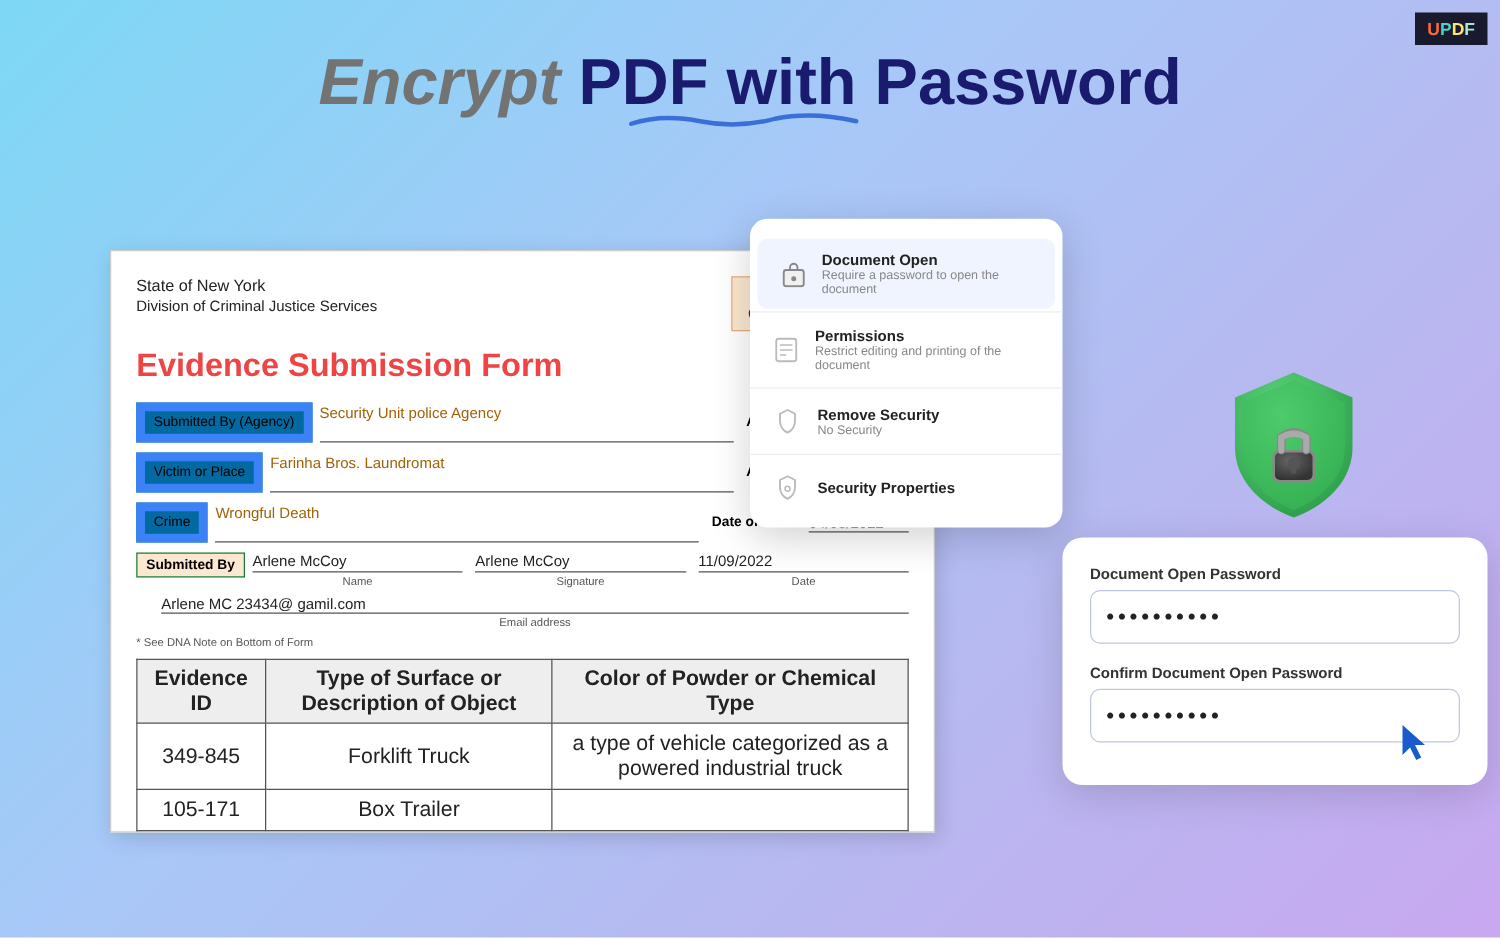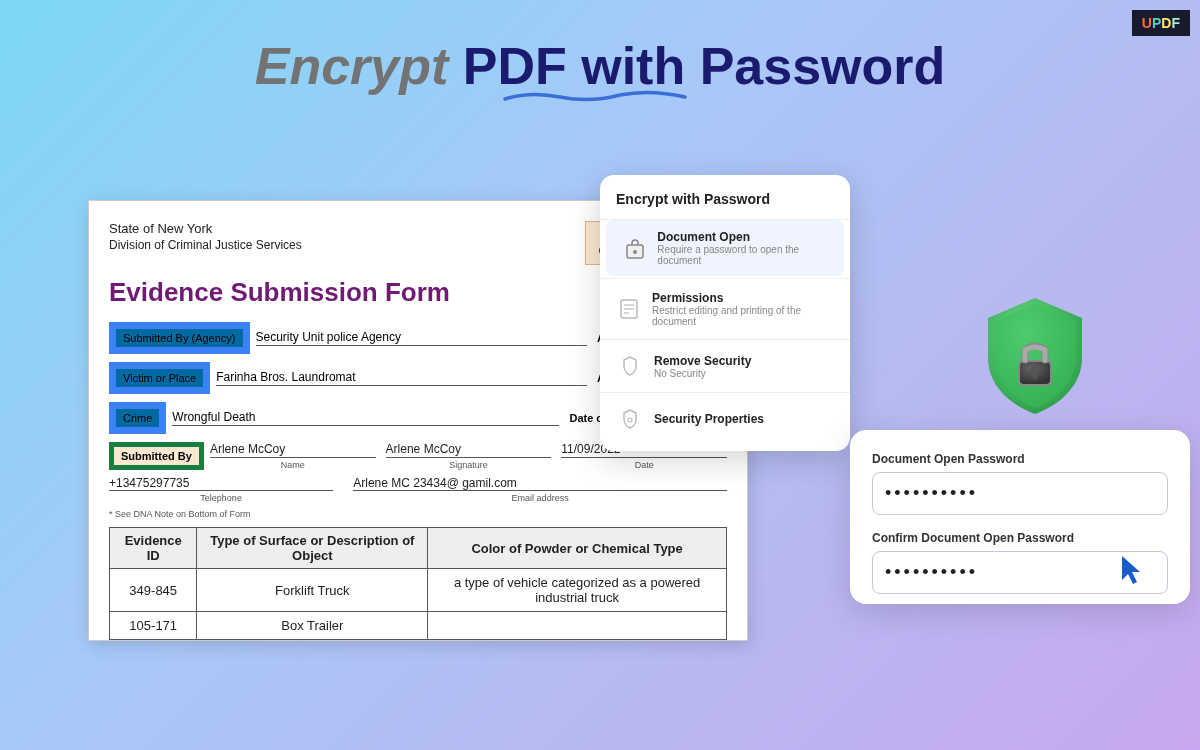--- a/index.html
+++ b/index.html
@@ -77,44 +77,44 @@
       border: 1px solid #e8b080;
       padding: 6px 12px;
       font-size: 13px;
       font-weight: 700;
       color: #333;
       text-align: center;
     }
     .pdf-title {
       font-size: 26px;
       font-weight: 900;
-      color: #701a75;
+      color: #ef4444;
       margin-bottom: 14px;
     }
     .pdf-row {
       display: flex;
       align-items: center;
       margin-bottom: 8px;
       font-size: 12px;
     }
     .pdf-label {
       background: #0369a1;
       border: 7px solid #3b82f6;
       padding: 3px 7px;
       font-weight: 400;
       font-size: 11px;
       white-space: nowrap;
       margin-right: 6px;
     }
     .pdf-value {
       border-bottom: 1px solid #555;
       flex: 1;
-      padding-bottom: 1px;
-      font-size: 12px;
-      color: #000000;
+      padding-bottom: 16px;
+      font-size: 12px;
+      color: #a16207;
     }
     .pdf-right-group {
       display: flex;
       align-items: center;
       margin-left: 10px;
     }
     .pdf-right-label {
       font-weight: 700;
       font-size: 11px;
       margin-right: 6px;
@@ -128,21 +128,21 @@
       flex: 1;
     }
     .pdf-submit-row {
       display: flex;
       align-items: flex-start;
       margin-bottom: 6px;
       font-size: 12px;
     }
     .pdf-submit-label {
       background: #fce8d0;
-      border: 5px solid #15803d;
+      border: 1px solid #15803d;
       padding: 3px 7px;
       font-weight: 700;
       font-size: 11px;
       white-space: nowrap;
       margin-right: 6px;
     }
     .pdf-submit-cols {
       display: flex;
       flex: 1;
       gap: 10px;
@@ -180,21 +180,21 @@
       color: #222;
     }
     .pdf-dna-note {
       font-size: 9px;
       color: #555;
       margin-bottom: 8px;
     }
     .pdf-table {
       width: 100%;
       border-collapse: collapse;
-      font-size: 13px;
+      font-size: 17px;
     }
     .pdf-table th {
       border: 1px solid #555;
       padding: 5px 8px;
       background: #eee;
       font-weight: 700;
       text-align: center;
       color: #222;
     }
     .pdf-table td {
@@ -272,21 +272,21 @@
     
     .password-panel {
       position: absolute;
       right: 10px;
       top: 430px;
       width: 340px;
       background: white;
       border-radius: 16px;
       box-shadow: 0 8px 32px rgba(0,0,0,0.15);
       z-index: 20;
-      padding: 22px 22px 10px 22px;
+      padding: 22px 22px 34px 22px;
     }
     .pass-label {
       font-size: 12px;
       font-weight: 600;
       color: #333;
       margin-bottom: 6px;
     }
     .pass-input {
       width: 100%;
       border: 1.5px solid #c0c8e0;
@@ -366,24 +366,20 @@
         <span class="pdf-col-sublabel">Signature</span>
       </div>
       <div class="pdf-col">
         <span class="pdf-col-value">11/09/2022</span>
         <span class="pdf-col-sublabel">Date</span>
       </div>
     </div>
   </div>
 
   <div class="pdf-phone-row">
-    <div class="pdf-phone-col" style="flex:1.2;">
-      <span class="pdf-phone-value">+13475297735</span>
-      <span class="pdf-col-sublabel">Telephone</span>
-    </div>
     <div style="width:20px;"></div>
     <div class="pdf-phone-col" style="flex:2;">
       <span class="pdf-phone-value">Arlene MC 23434@ gamil.com</span>
       <span class="pdf-col-sublabel">Email address</span>
     </div>
   </div>
 
   <div class="pdf-dna-note">* See DNA Note on Bottom of Form</div>
 
   <table class="pdf-table">
@@ -403,21 +399,20 @@
       <tr>
         <td>105-171</td>
         <td>Box Trailer</td>
         <td></td>
       </tr>
     </tbody>
   </table>
 </div>
 
 <div class="encrypt-panel">
-  <div class="encrypt-panel-title">Encrypt with Password</div>
 
   <div class="encrypt-item active">
     <div class="encrypt-item-icon">
       <svg width="20" height="22" viewBox="0 0 20 22" fill="none">
         <rect x="2" y="8" width="16" height="13" rx="2" stroke="#888" stroke-width="1.5" fill="#f0f0f0"></rect>
         <path d="M7 8V6a3 3 0 016 0v2" stroke="#888" stroke-width="1.5" fill="none"></path>
         <circle cx="10" cy="15" r="2" fill="#888"></circle>
       </svg>
     </div>
     <div class="encrypt-item-text">

